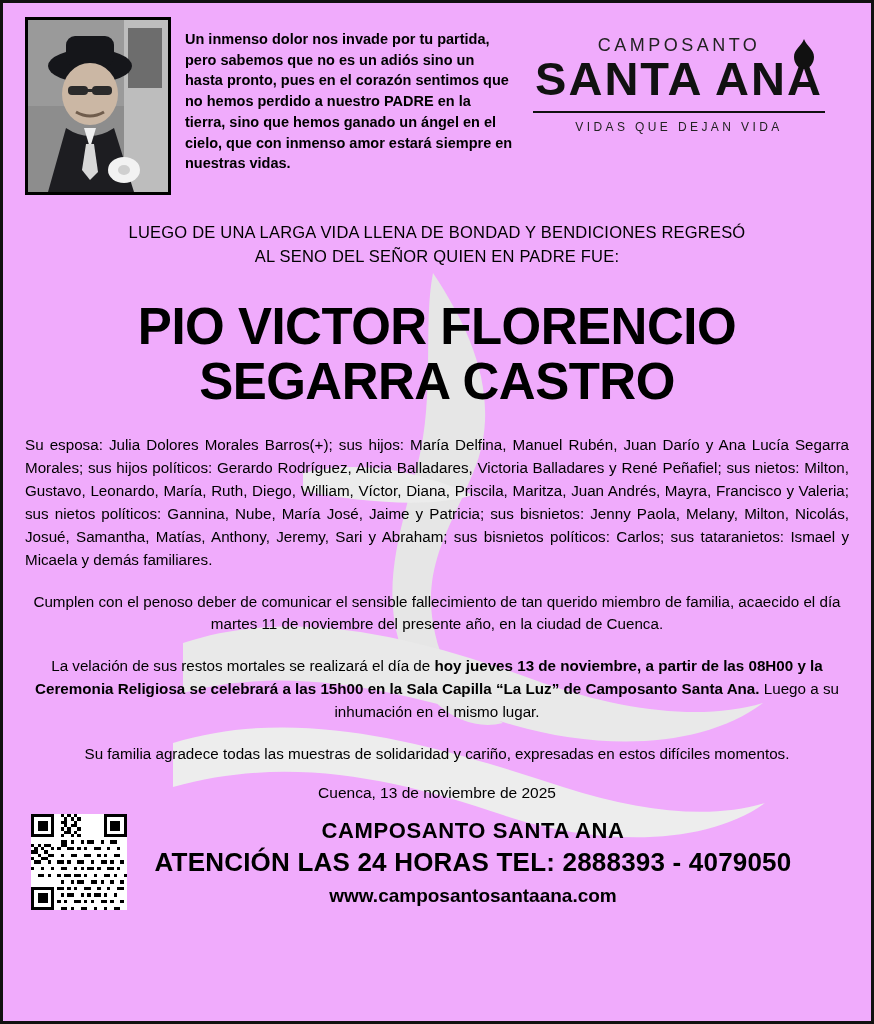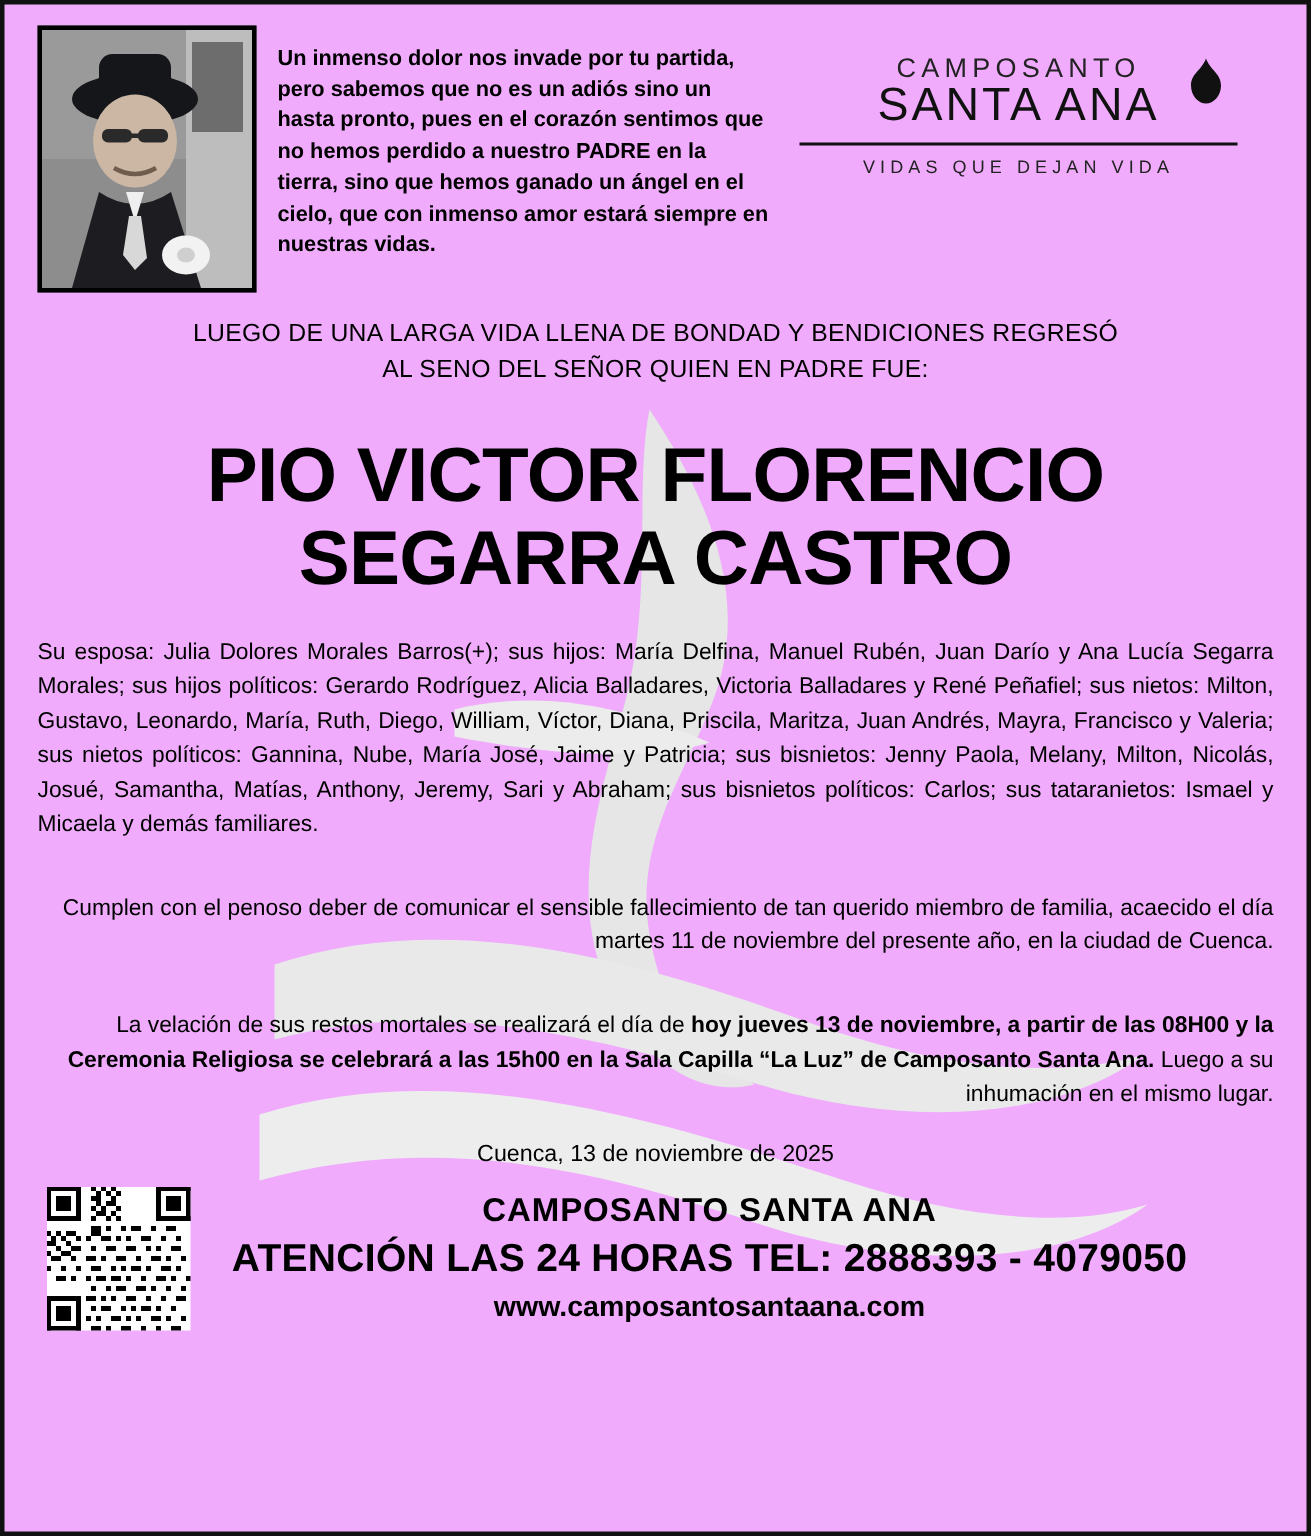--- a/index.html
+++ b/index.html
@@ -68,23 +68,23 @@
     padding-top: 18px;
   }
   .logo .camposanto {
     font-size: 18px;
     letter-spacing: 3.5px;
     font-weight: normal;
     color: #222;
   }
   .logo .santaana {
     position: relative;
-    font-size: 31px;
+    font-size: 47px;
     letter-spacing: 2px;
-    font-weight: normal;
+    font-weight: bold;
     line-height: 1.05;
     margin-top: -2px;
     color: #111;
   }
   .logo .flame {
     position: absolute;
     right: 8px;
     top: -16px;
     width: 34px;
     height: 34px;
@@ -97,43 +97,43 @@
   .logo .tagline {
     font-size: 12px;
     letter-spacing: 3.4px;
     color: #222;
   }
   
   .intro {
     text-align: center;
     font-size: 16.5px;
     line-height: 1.45;
-    margin-top: 16px;
+    margin-top: 26px;
     letter-spacing: 0.2px;
   }
   .deceased {
     text-align: center;
     font-weight: bold;
     font-size: 51px;
     line-height: 1.08;
     margin-top: 30px;
     letter-spacing: -0.5px;
   }
   
   .family {
     font-size: 15.2px;
     line-height: 1.52;
     margin-top: 24px;
     text-align: justify;
   }
   .para {
     font-size: 15.2px;
     line-height: 1.5;
-    margin-top: 33px;
-    text-align: right;
+    margin-top: 19px;
+    text-align: center;
   }
   .para b { font-weight: bold; }
   .place-date {
     text-align: center;
     font-size: 15.5px;
     margin-top: 19px;
   }
   
   .footer {
     position: relative;
@@ -232,20 +232,21 @@
     </div>
 
     <div class="family">Su esposa: Julia Dolores Morales Barros(+); sus hijos: María Delfina, Manuel Rubén, Juan Darío y Ana Lucía Segarra Morales; sus hijos políticos: Gerardo Rodríguez, Alicia Balladares, Victoria Balladares y René Peñafiel; sus nietos: Milton, Gustavo, Leonardo, María, Ruth, Diego, William, Víctor, Diana, Priscila, Maritza, Juan Andrés, Mayra, Francisco y Valeria; sus nietos políticos: Gannina, Nube, María José, Jaime y Patricia; sus bisnietos: Jenny Paola, Melany, Milton, Nicolás, Josué, Samantha, Matías, Anthony, Jeremy, Sari y Abraham; sus bisnietos políticos: Carlos; sus tataranietos: Ismael y Micaela y  demás familiares.</div>
 
     <div class="para">Cumplen con el penoso deber de comunicar el sensible fallecimiento de tan querido miembro de familia, acaecido el día martes 11 de noviembre del presente año, en la ciudad de Cuenca.</div>
 
     <div class="para">
       <span>La velación de sus restos mortales se realizará el día de </span><b>hoy jueves 13 de noviembre, a partir de las 08H00 y la Ceremonia Religiosa se celebrará a las 15h00 en la Sala Capilla “La Luz” de Camposanto Santa Ana.</b><span> Luego a su inhumación en el mismo lugar.</span>
     </div>
 
+    <div class="para">Su familia agradece todas las muestras de solidaridad y cariño, expresadas en estos difíciles momentos.</div>
 
     <div class="place-date">Cuenca, 13 de noviembre de 2025</div>
 
     <div class="footer">
       <svg class="qr" viewBox="0 0 29 29" shape-rendering="crispEdges">
         <rect width="29" height="29" fill="#fff"></rect>
         <g fill="#000">
           <rect x="0" y="0" width="7" height="1"></rect>
             <rect x="0" y="6" width="7" height="1"></rect>
           <rect x="0" y="0" width="1" height="7"></rect>

